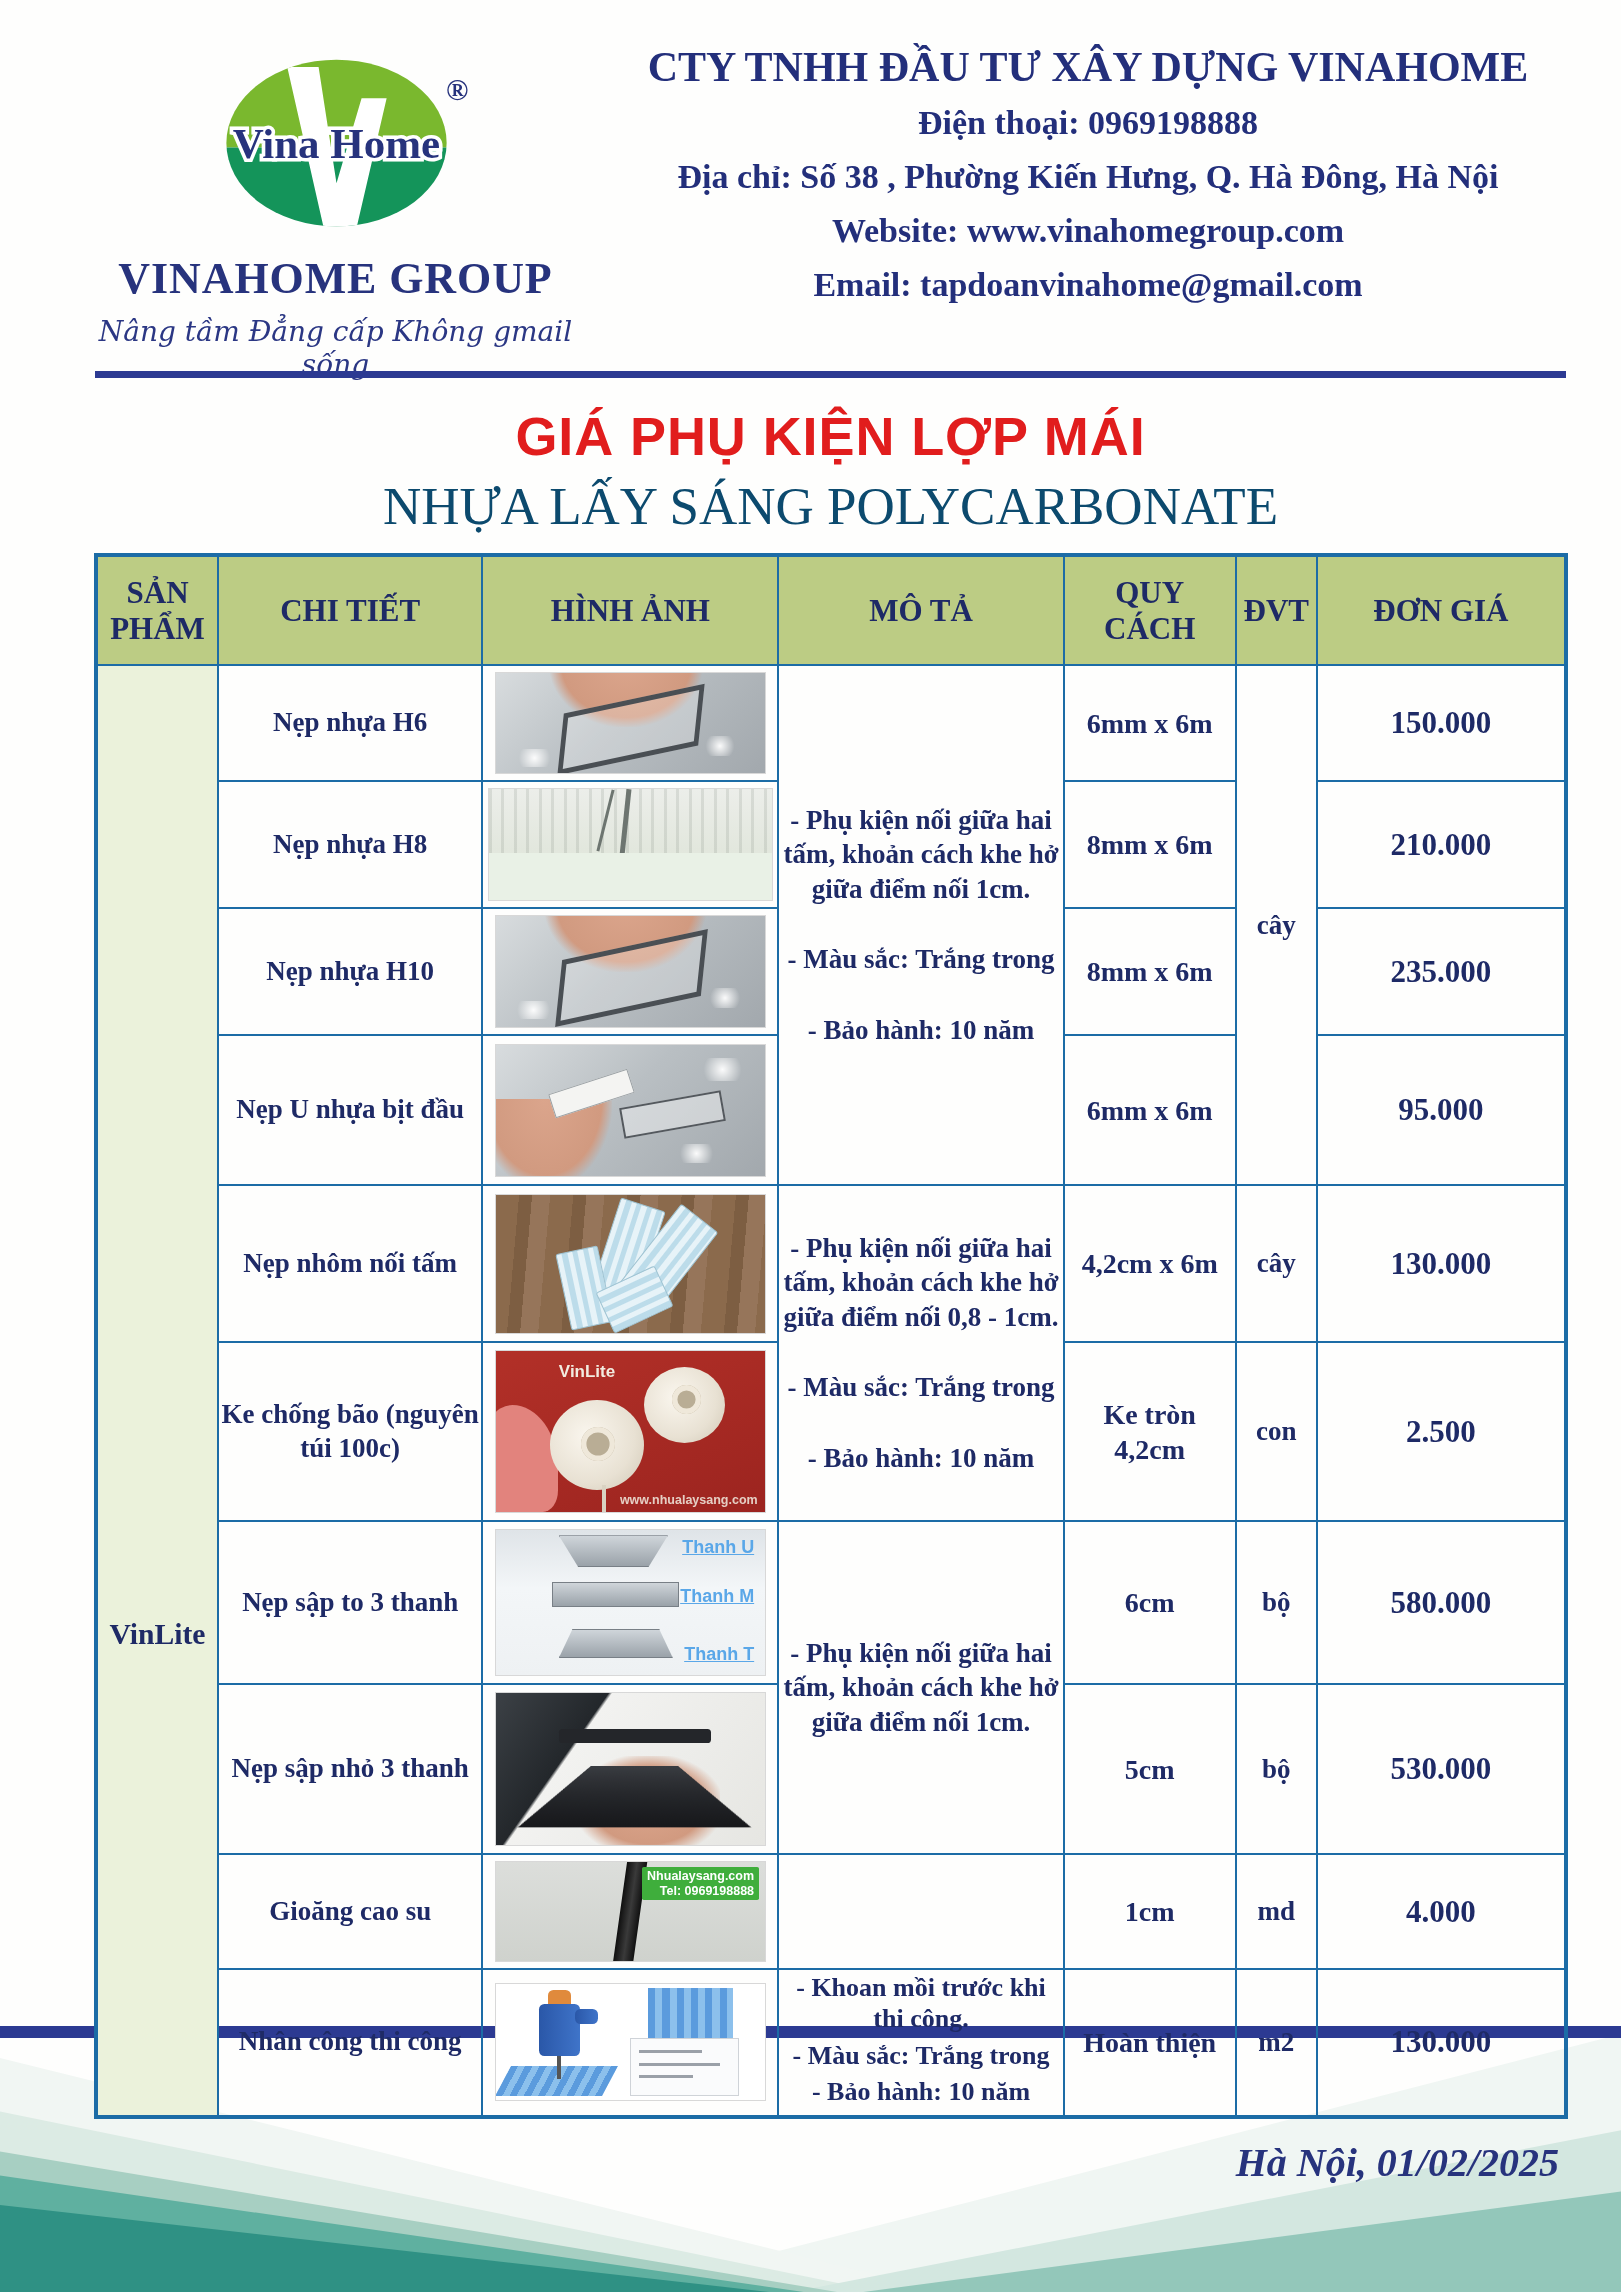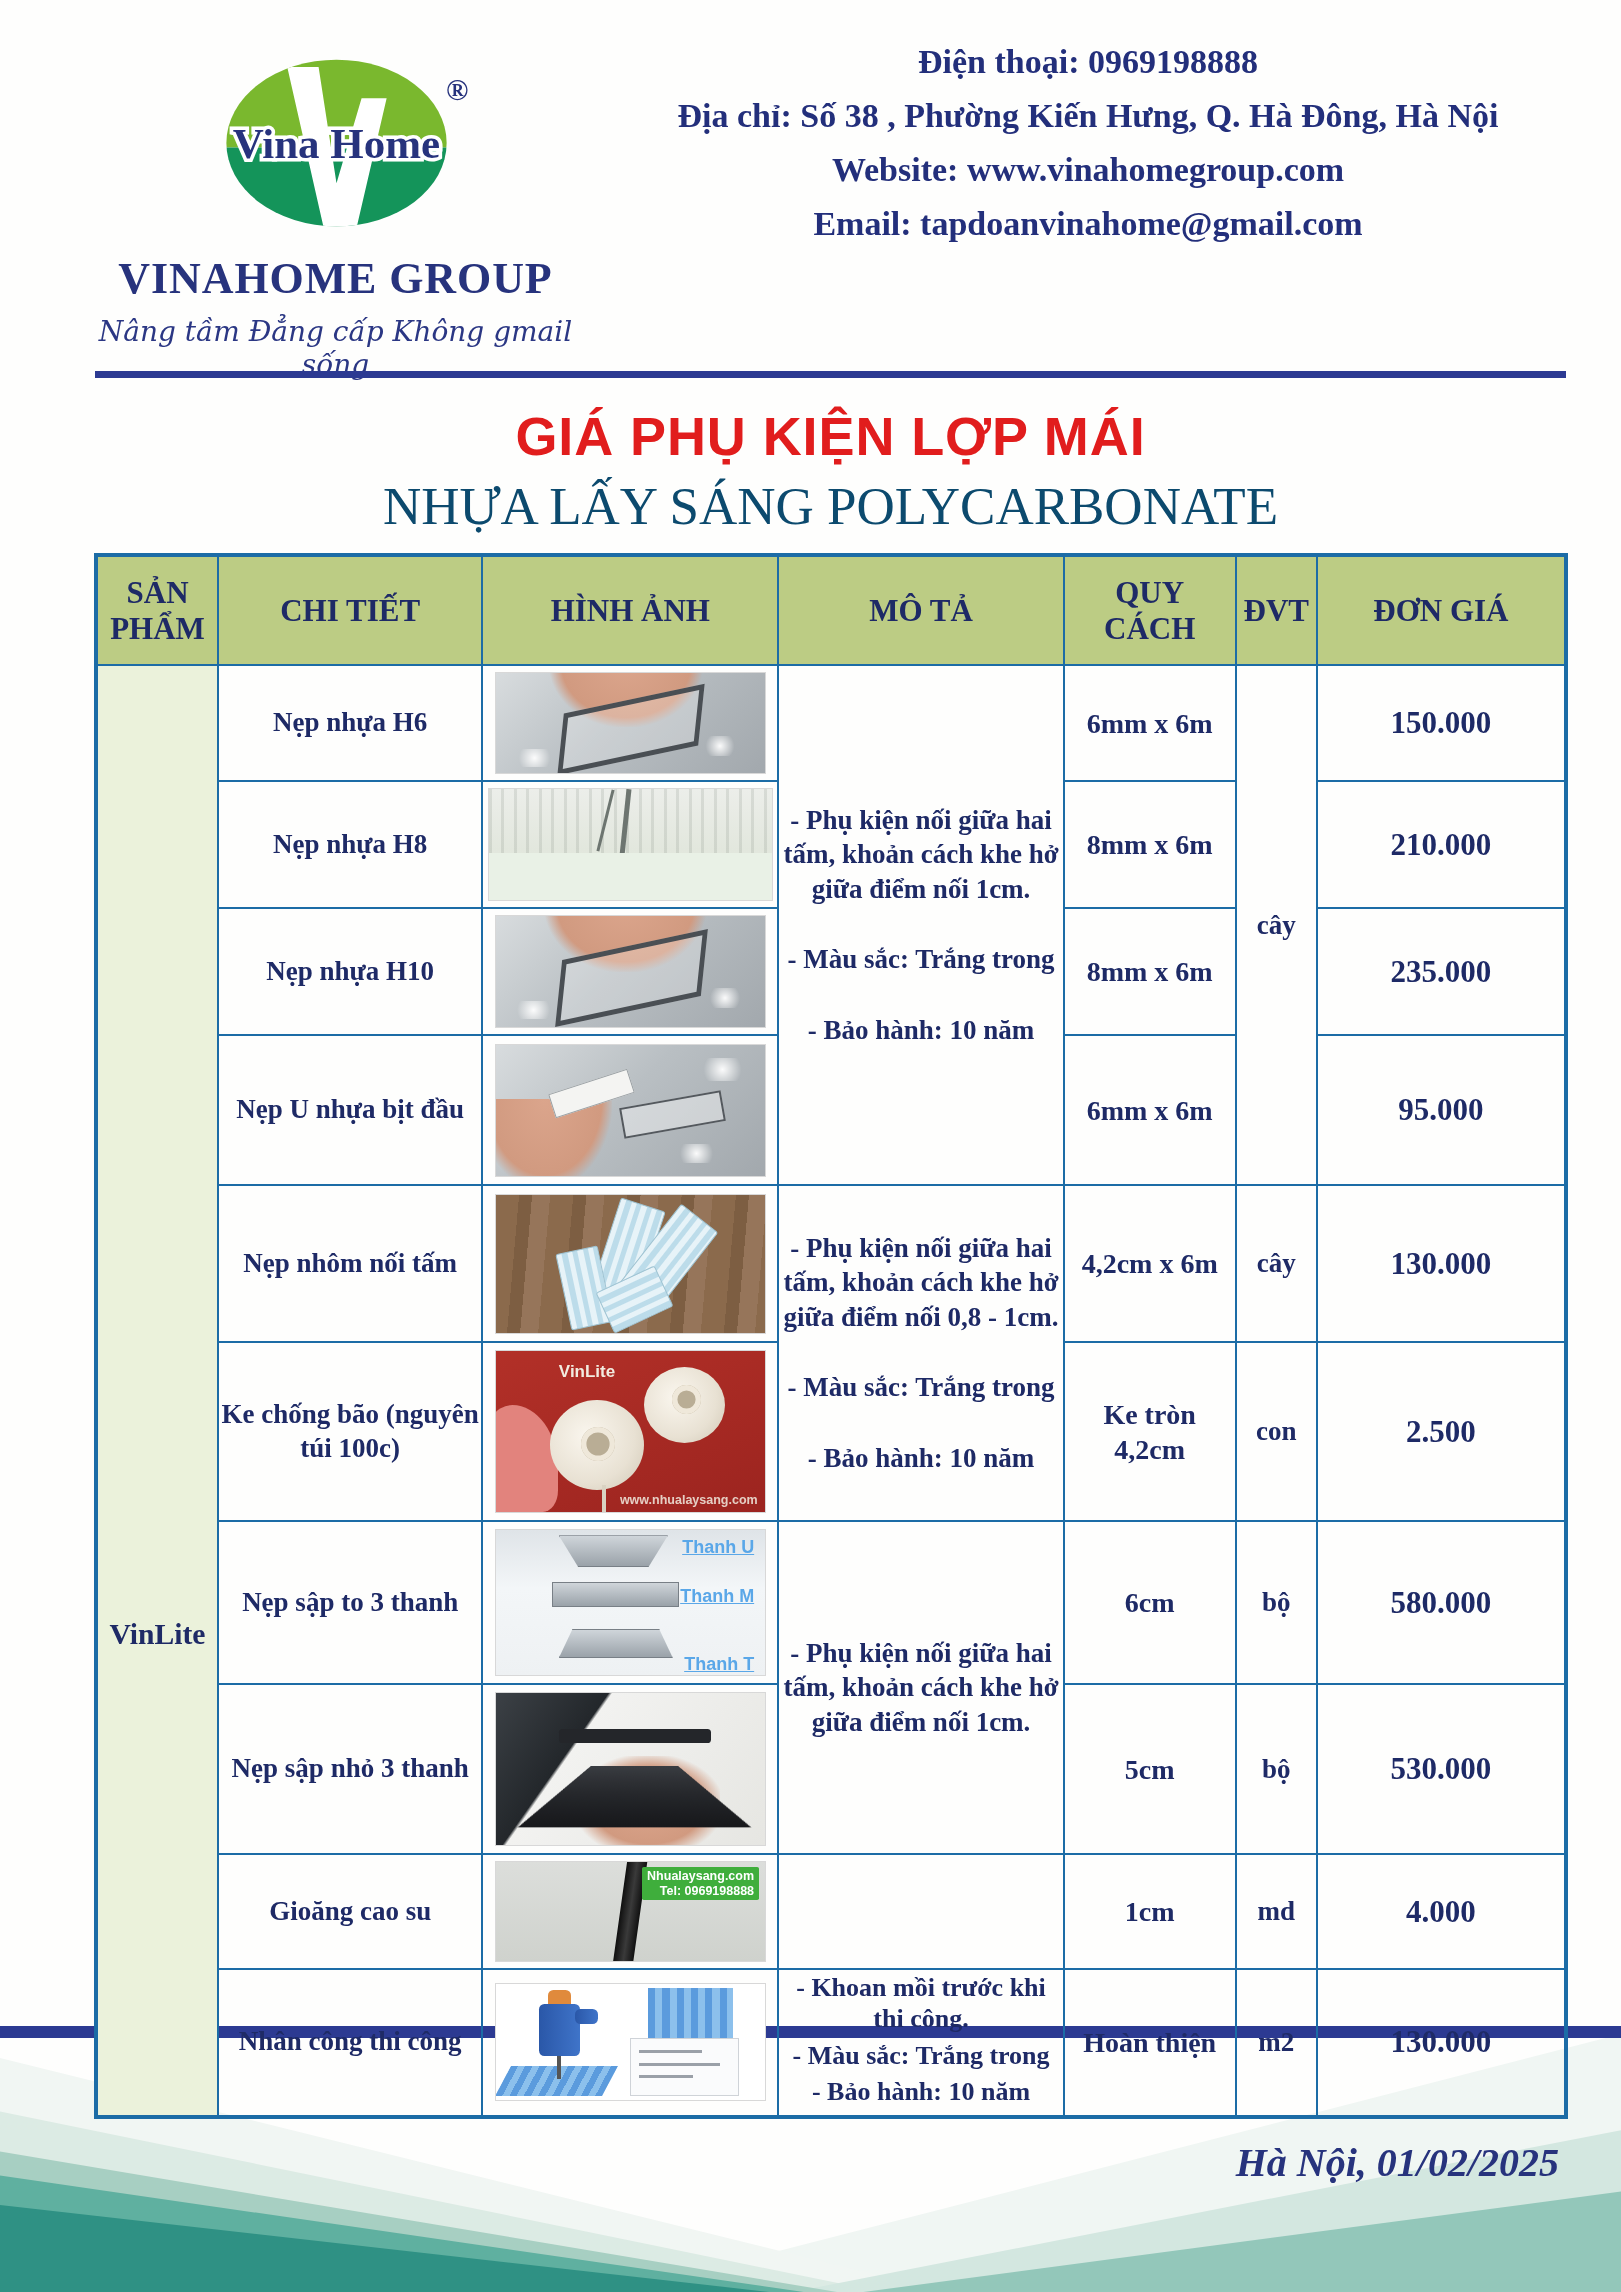--- a/index.html
+++ b/index.html
@@ -114,20 +114,21 @@
         <path d="M95 20 L130 20 L150 150 L178 55 L206 55 L170 210 L138 210 Z" fill="#ffffff"></path>
       </g>
       <text x="150" y="122" text-anchor="middle" font-family="Liberation Serif, serif" font-size="48" font-weight="bold" fill="#27337d" stroke="#ffffff" stroke-width="8" style="paint-order:stroke">Vina Home</text>
     </svg>
   </div>
   <div class="abs reg-mark">®</div>
   <div class="abs group-name">VINAHOME GROUP</div>
   <div class="abs slogan">Nâng tầm Đẳng cấp Không gmail sống</div>
 
   <div class="abs company">
+    <p class="l1">CTY TNHH ĐẦU TƯ XÂY DỰNG VINAHOME</p>
     <p class="l2">Điện thoại: 0969198888</p>
     <p class="l2">Địa chỉ: Số 38 , Phường Kiến Hưng, Q. Hà Đông, Hà Nội</p>
     <p class="l2">Website: www.vinahomegroup.com</p>
     <p class="l2">Email: tapdoanvinahome@gmail.com</p>
   </div>
 
   <div class="abs divider"></div>
 
   <div class="abs title-main content-z">GIÁ PHỤ KIỆN LỢP MÁI</div>
   <div class="abs title-sub content-z">NHỰA LẤY SÁNG POLYCARBONATE</div>
@@ -260,21 +261,21 @@
 
     <tr style="height:163px">
       <td class="detail">Nẹp sập to 3 thanh</td>
       <td>
         <div class="ph ph-alu" style="width:269px;height:145px">
           <div class="alu" style="left:63px;top:5.4px;width:107px;height:30px;clip-path:polygon(0 0,100% 0,82% 100%,18% 100%)"></div>
           <div class="alu" style="left:56px;top:52px;width:125px;height:23px"></div>
           <div class="alu" style="left:63px;top:99px;width:112px;height:27px;clip-path:polygon(12% 0,88% 0,100% 100%,0 100%)"></div>
           <div class="alu-label" style="right:10.7px;top:7.2px">Thanh U</div>
           <div class="alu-label" style="right:10.7px;top:56px">Thanh M</div>
-          <div class="alu-label" style="right:10.7px;top:124px">Thanh T</div>
+          <div class="alu-label" style="right:10.7px;top:114px">Thanh T</div>
         </div>
       </td>
       <td class="desc" rowspan="2">
         <p>- Phụ kiện nối giữa hai tấm, khoản cách khe hở giữa điểm nối 1cm.</p>
       </td>
       <td class="spec">6cm</td>
       <td class="unit">bộ</td>
       <td class="price-cell">580.000</td>
     </tr>
 

